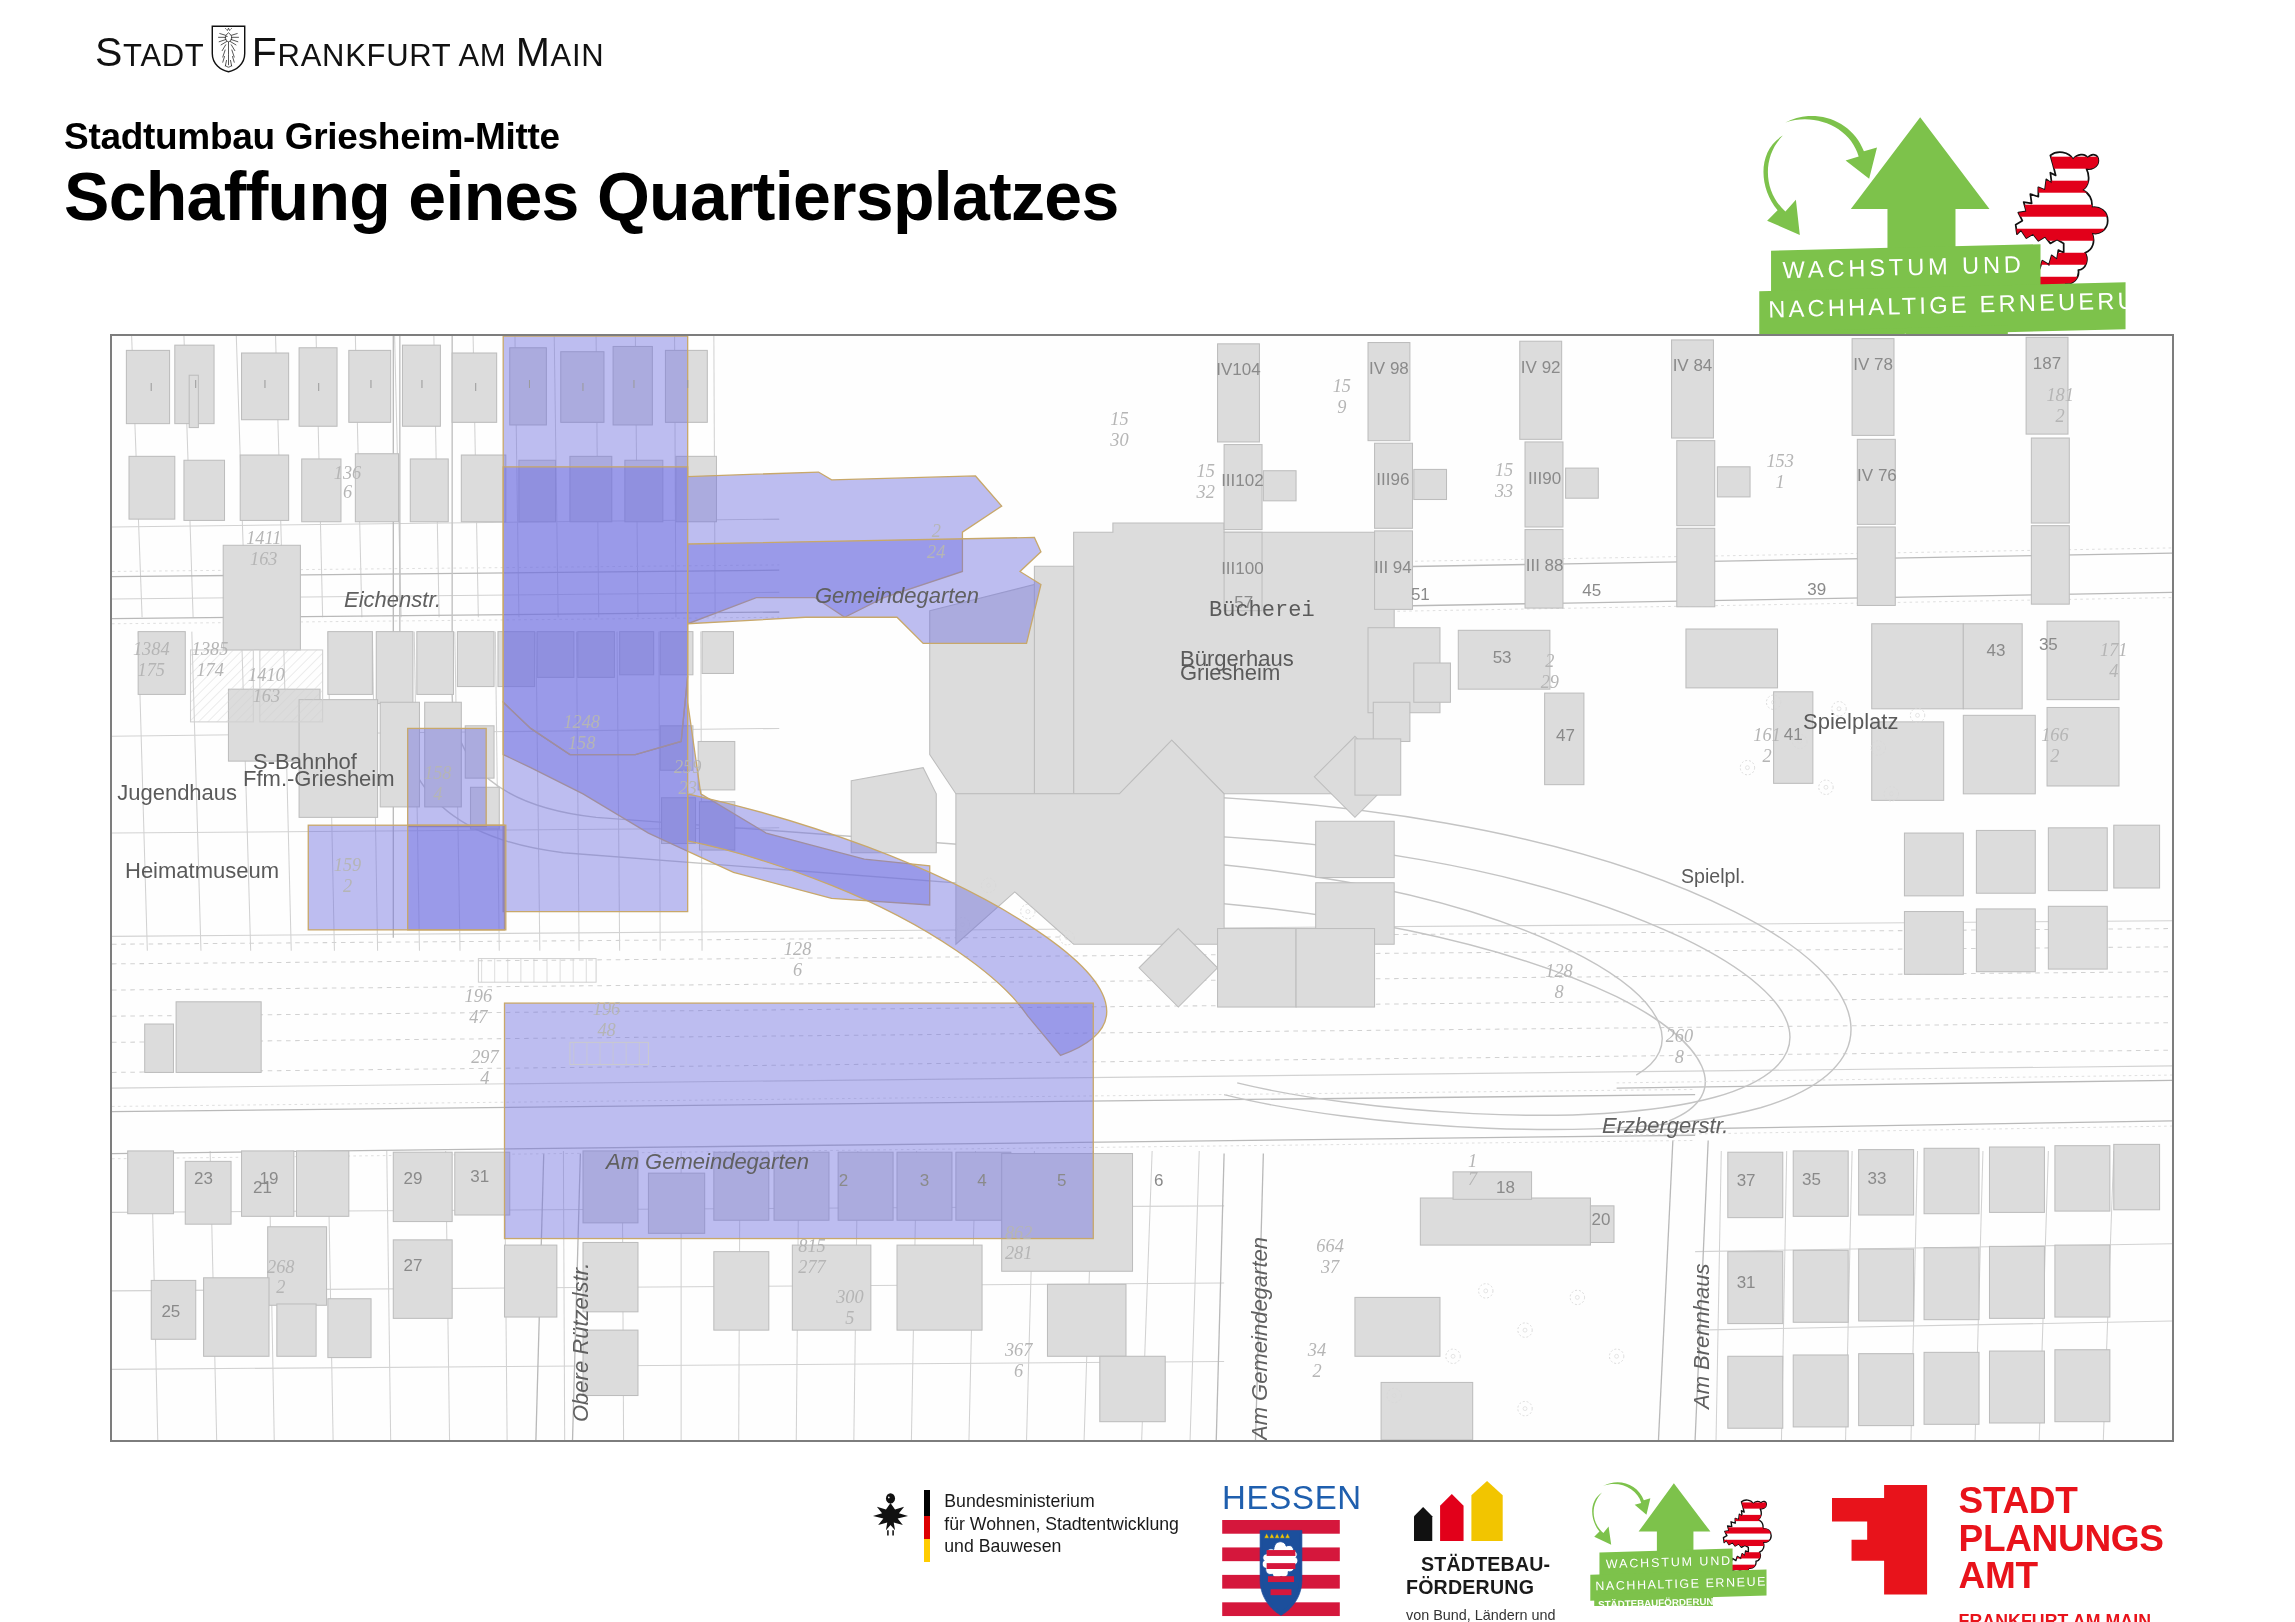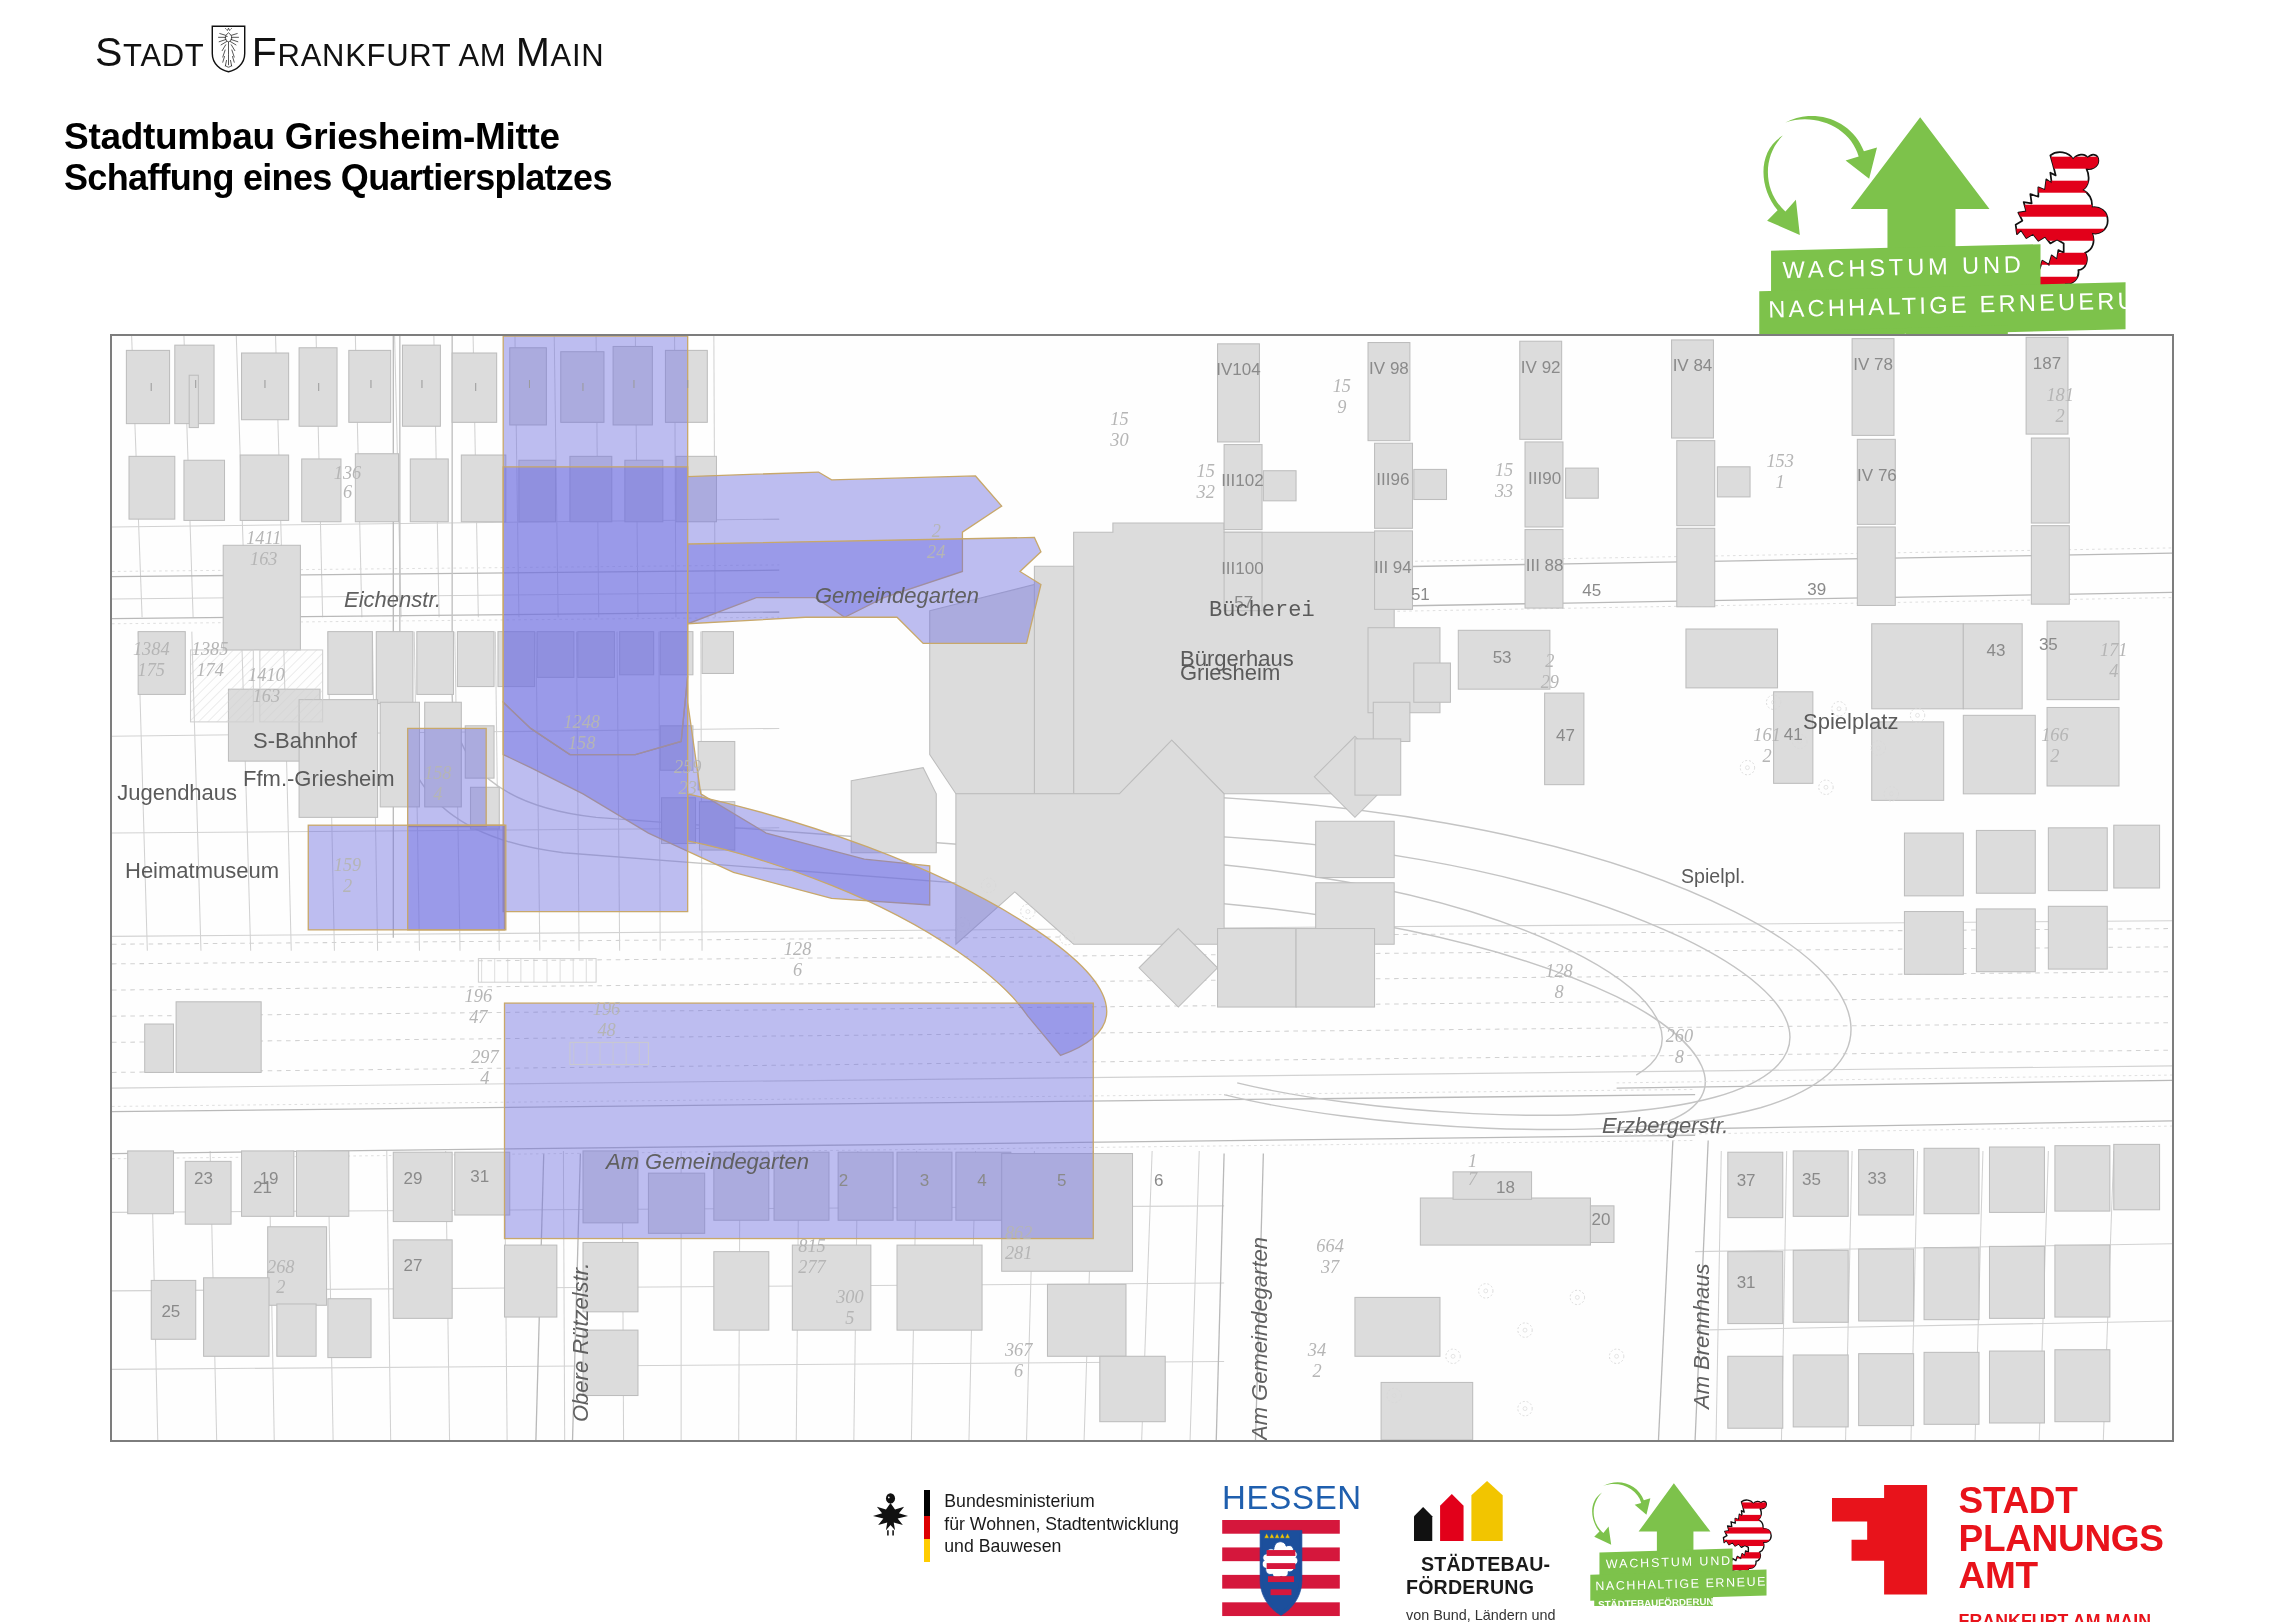--- a/index.html
+++ b/index.html
@@ -18,21 +18,21 @@
   .sc { font-size: 31px; }
   .sc .cap { font-size: 41px; }
   #crest { width: 37px; height: 48px; }
 
   #subtitle {
     position: absolute; left: 64px; top: 116px;
     font-size: 37px; font-weight: bold; color: #000; letter-spacing: -0.3px;
   }
   #maintitle {
     position: absolute; left: 64px; top: 157px;
-    font-size: 36px; font-weight: bold; color: #000; letter-spacing: -0.7px;
+    font-size: 68px; font-weight: bold; color: #000; letter-spacing: -0.7px;
   }
 
   
   #hessen-badge { position: absolute; right: 58px; top: 116px; width: 478px; height: 242px; }
 
   
   #map-frame {
     position: absolute; left: 110px; top: 334px;
     width: 2064px; height: 1108px;
     border: 2px solid #7d7d7d; background: #fdfdfd; overflow: hidden;
@@ -693,21 +693,21 @@
   <div class="maplabel street" style="left:494px; top:813px;">Am Gemeindegarten</div>
   <div class="maplabel street" style="left:1490px; top:777px;">Erzbergerstr.</div>
   <div class="maplabel street rot90" style="left:456px; top:1086px;">Obere Rützelstr.</div>
   <div class="maplabel street rot90" style="left:1135px; top:1104px;">Am Gemeindegarten</div>
   <div class="maplabel street rot90" style="left:1577px; top:1073px;">Am Brennhaus</div>
 
   <div class="maplabel poi" style="left:1097px; top:262px;font-family:Liberation Mono, monospace;">Bücherei</div>
   <div class="maplabel poi" style="left:1068px; top:310px;">Bürgerhaus</div>
   <div class="maplabel poi" style="left:1068px; top:324px;">Griesheim</div>
   <div class="maplabel poi" style="left:1691px; top:373px;">Spielplatz</div>
-  <div class="maplabel poi" style="left:141px; top:392px;">S-Bahnhof</div>
+  <div class="maplabel poi" style="left:141px; top:413px;">S-Bahnhof</div>
   <div class="maplabel poi" style="left:131px; top:430px;">Ffm.-Griesheim</div>
   <div class="maplabel poi" style="left:5.2px; top:444px;">Jugendhaus</div>
   <div class="maplabel poi" style="left:13px; top:522px;">Heimatmuseum</div>
   <div class="maplabel poi-sm" style="left:1569px; top:529px;">Spielpl.</div>
 </div>
 
 <div id="footer">
 
   <div class="flogo" style="left:870px; top:25px; display:flex; align-items:flex-start; gap:13px;">
     <svg width="41" height="48" viewBox="0 0 62 74">

